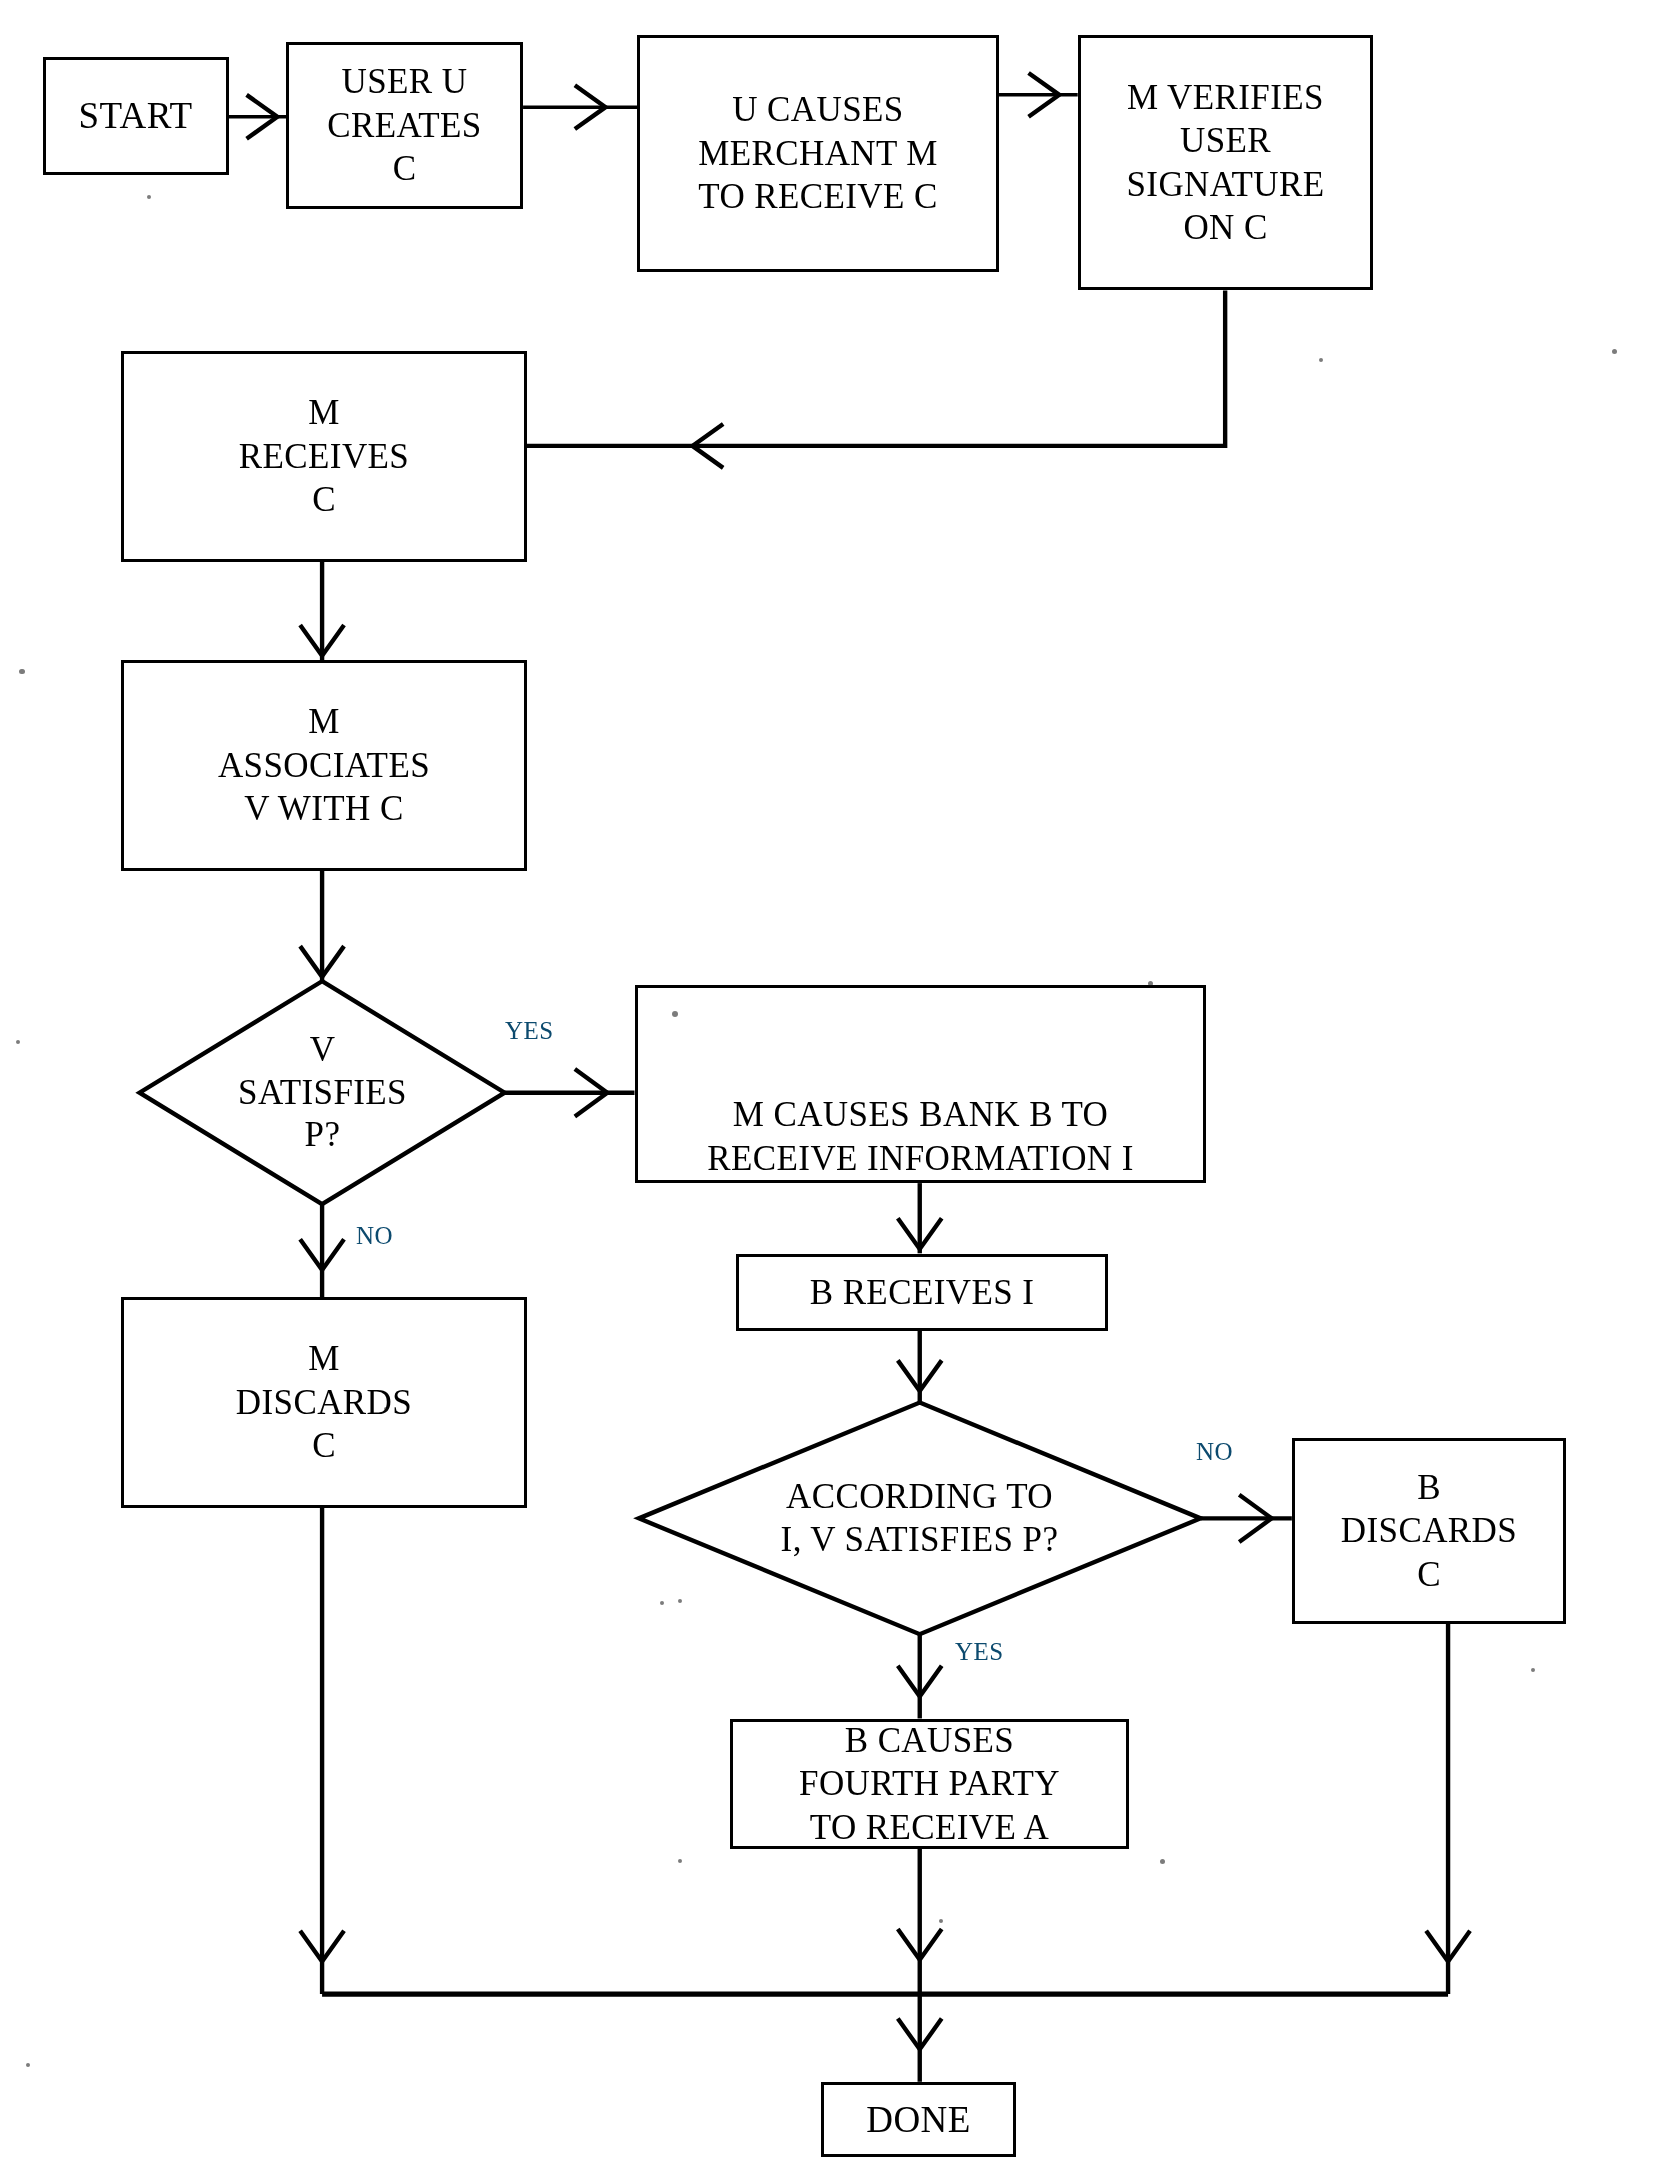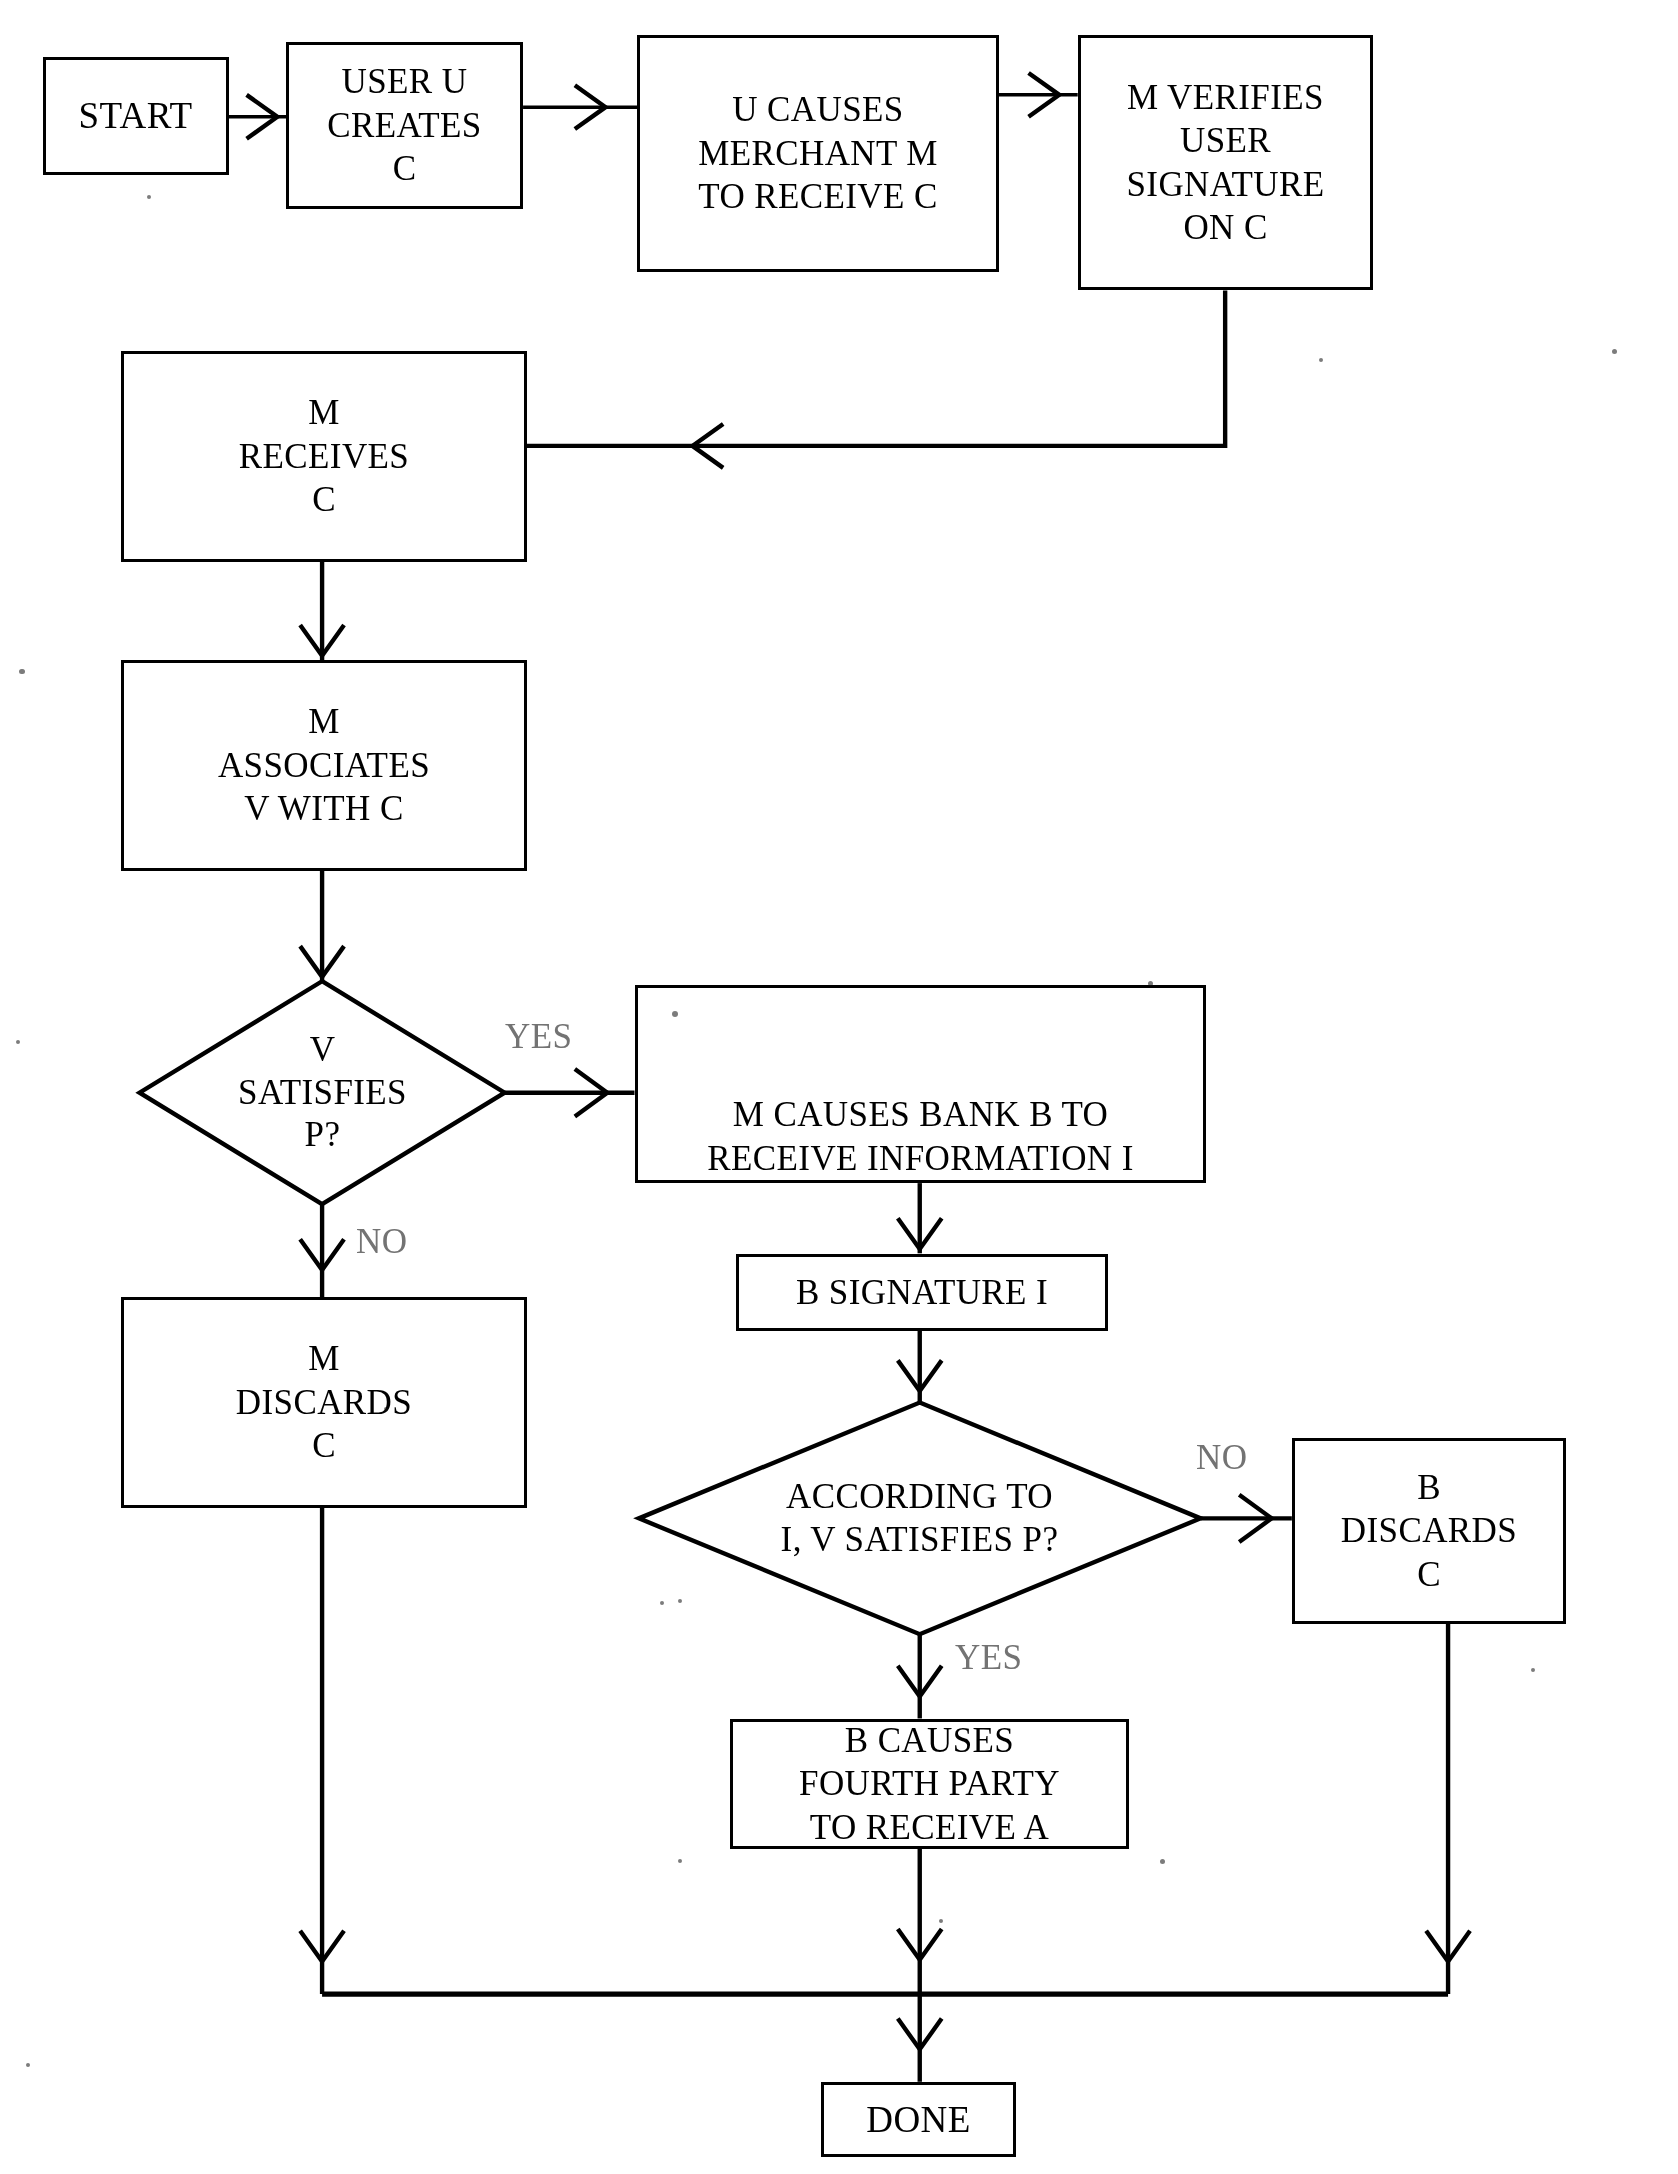--- a/index.html
+++ b/index.html
@@ -47,22 +47,22 @@
     color: #000000;
     line-height: 1.22;
     letter-spacing: 0.4px;
     white-space: pre-line;
     font-size: 35px;
     background: transparent;
     pointer-events: auto;
   }
   .edge-label {
     position: absolute;
-    color: #737373;
-    font-size: 35px;
+    color: #0c4a6e;
+    font-size: 25px;
     letter-spacing: 0.4px;
     white-space: nowrap;
   }
   .speck {
     position: absolute;
     background: #111;
     border-radius: 50%;
     opacity: 0.55;
   }
 </style>
@@ -177,21 +177,21 @@
 RECEIVE INFORMATION I</span>
   </div>
 
   <div class="node-box" style="left:121px; top:1297px; width:406px; height:211px;">
     <span>M
 DISCARDS
 C</span>
   </div>
 
   <div class="node-box" style="left:736px; top:1254px; width:372px; height:77px;">
-    <span>B SIGNATURE I</span>
+    <span>B RECEIVES I</span>
   </div>
 
   <div class="node-diamond" style="left:702px; top:1444px; width:435px; height:149px;">
     <span>ACCORDING TO
 I, V SATISFIES P?</span>
   </div>
 
   <div class="node-box" style="left:1292px; top:1438px; width:274px; height:186px;">
     <span>B
 DISCARDS

